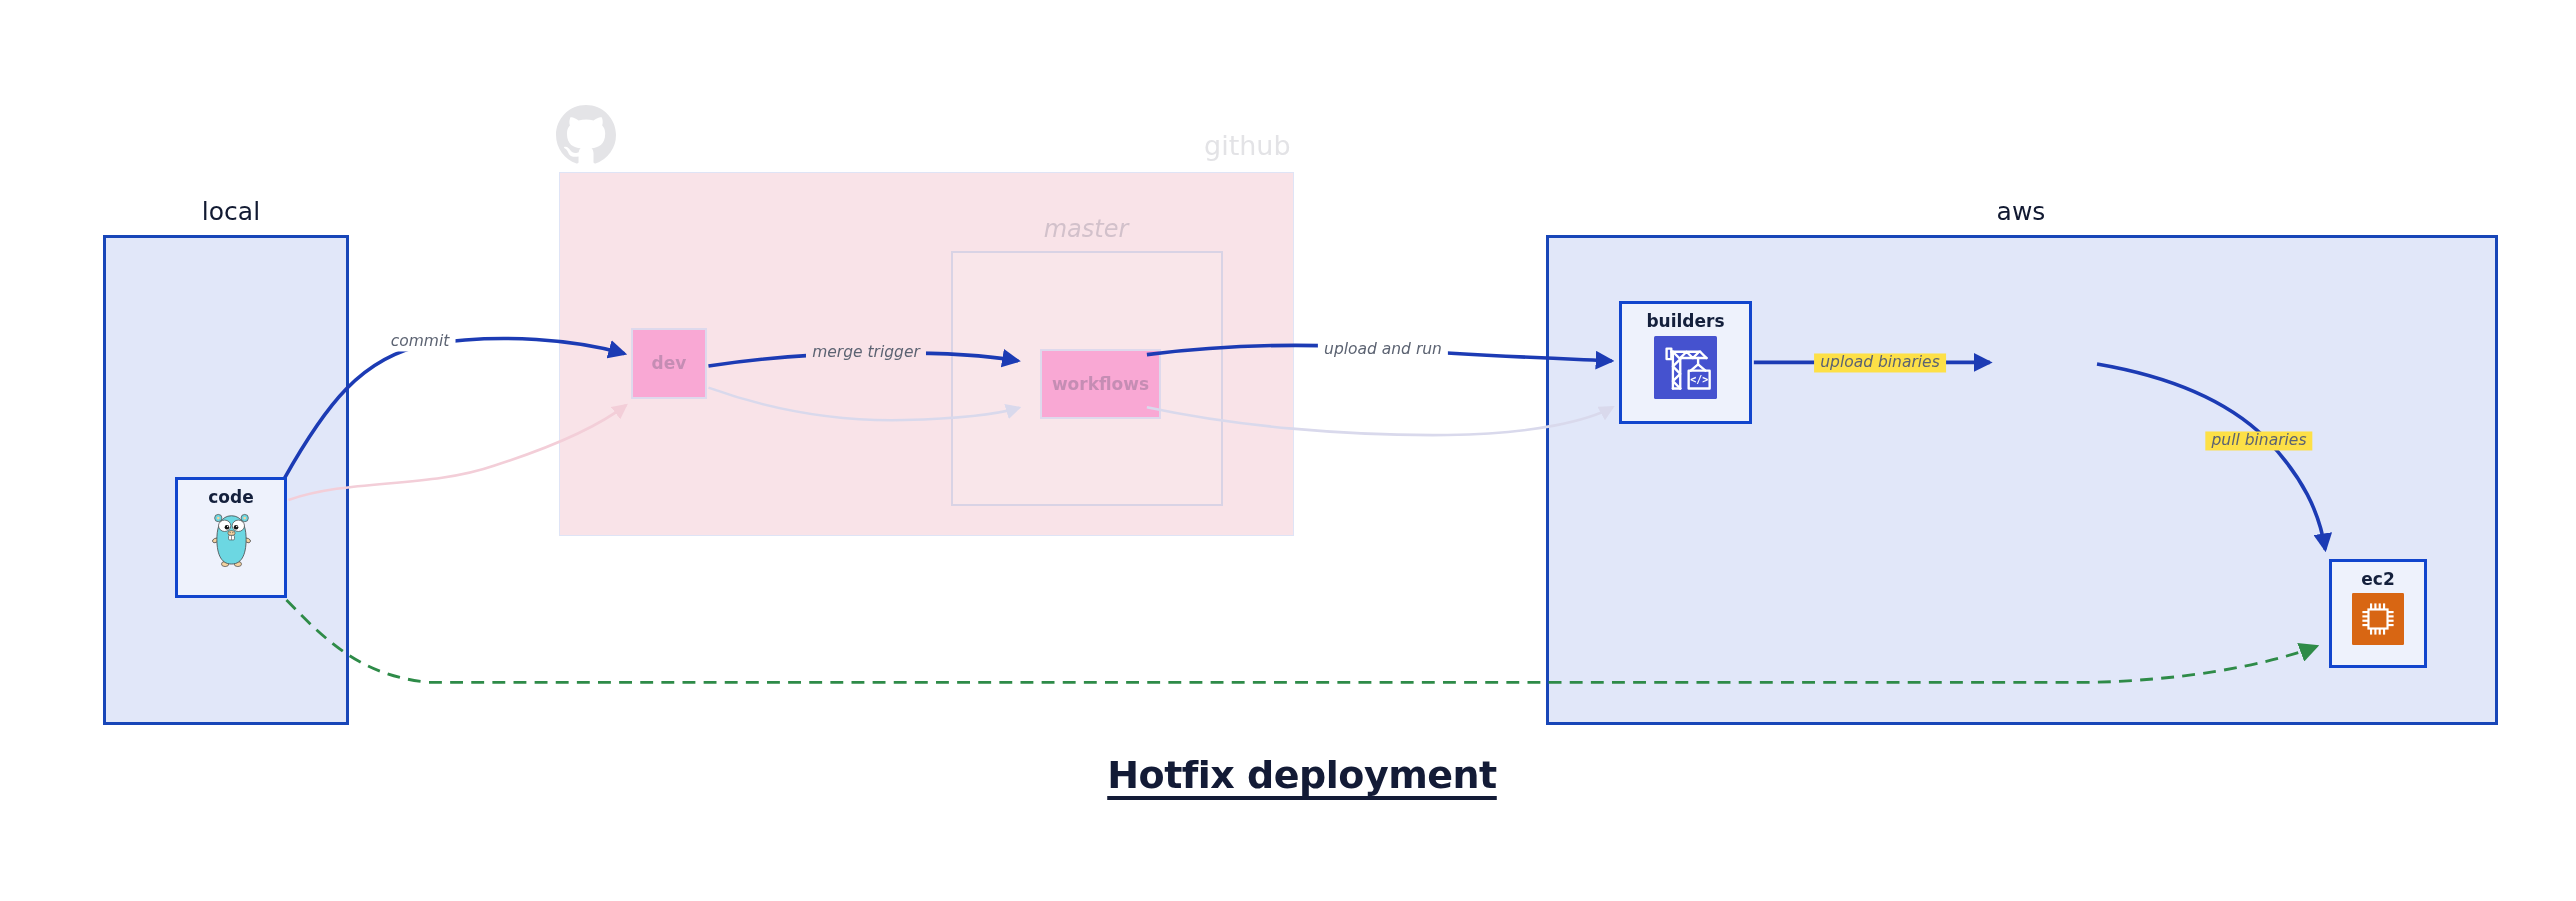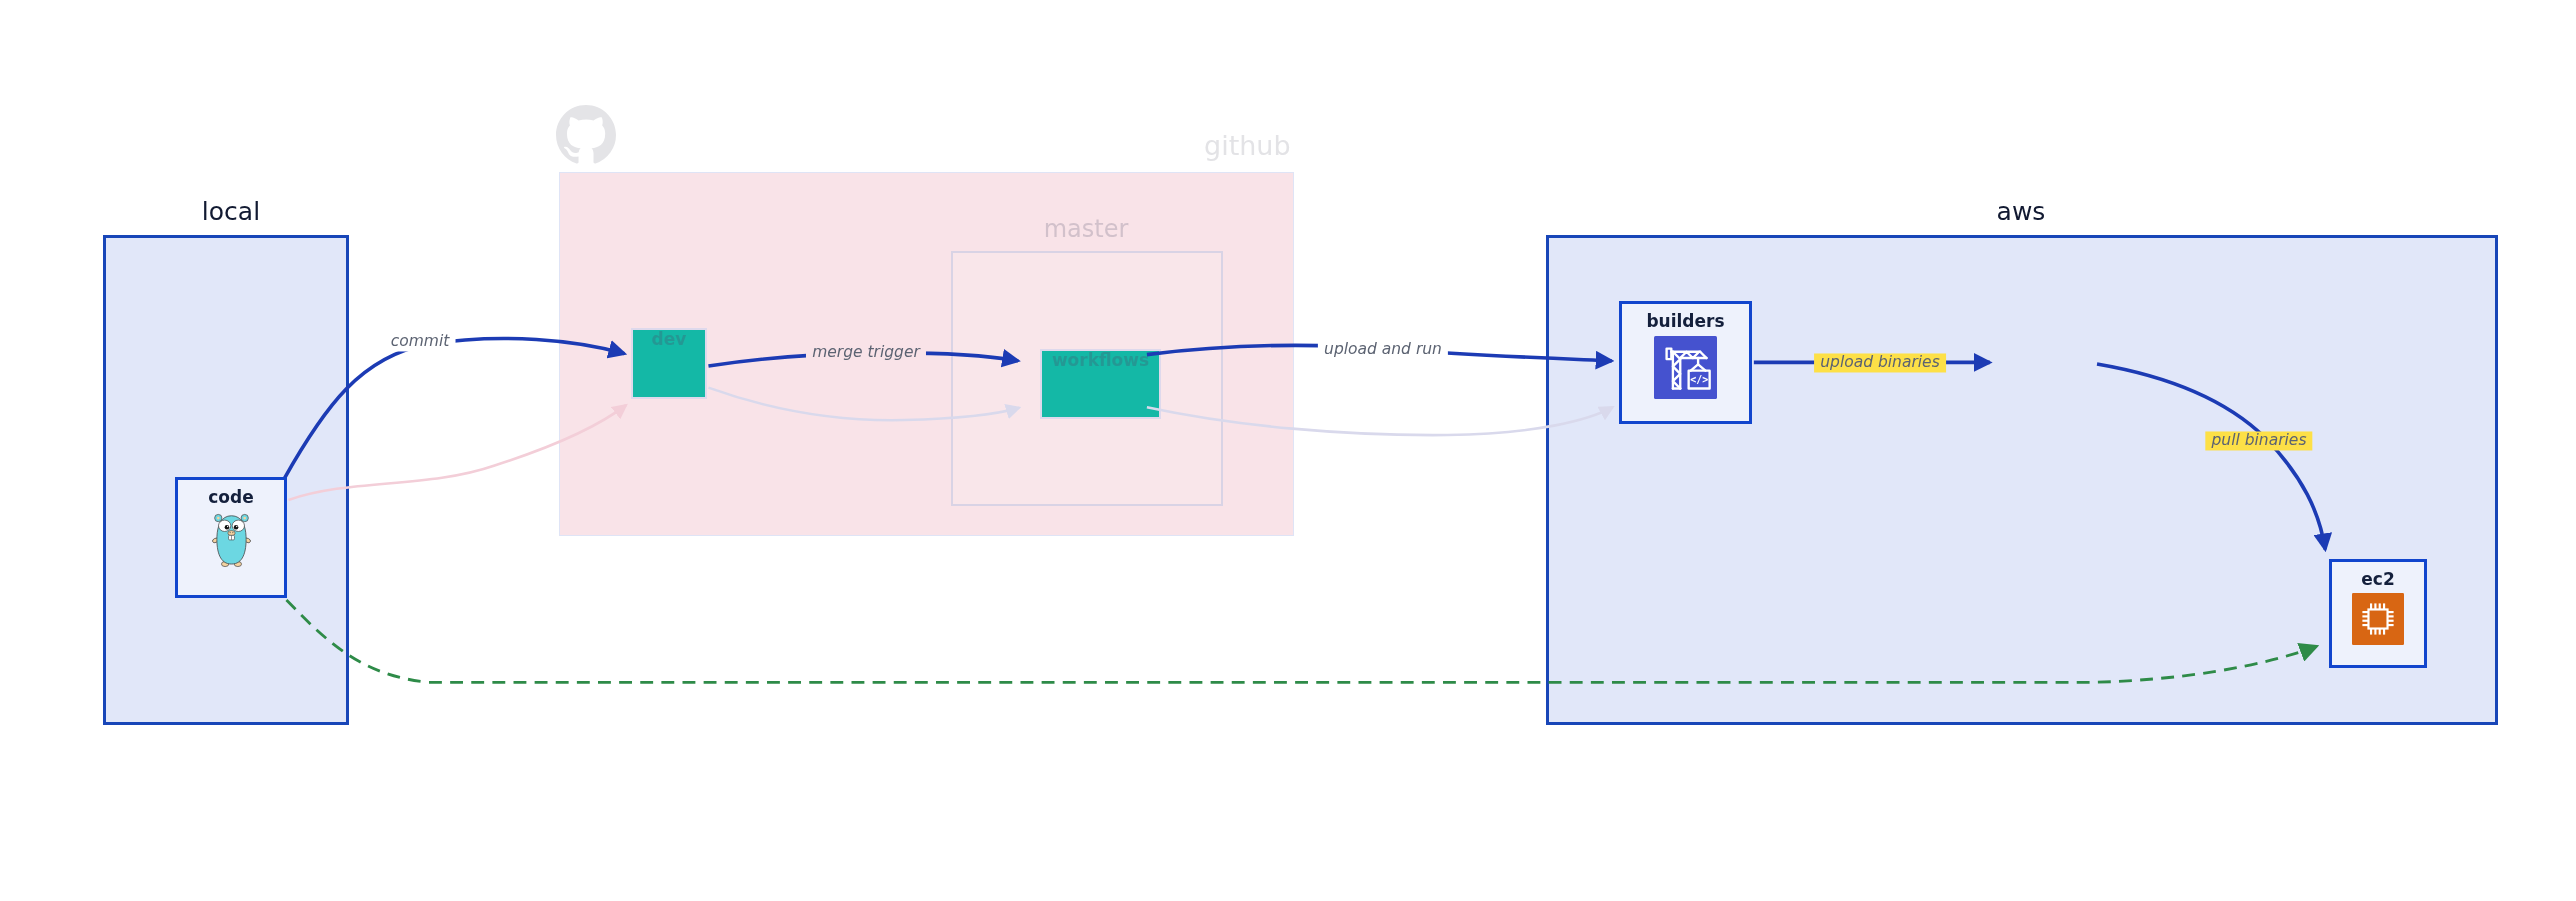--- a/index.html
+++ b/index.html
@@ -14,21 +14,21 @@
   .region-label{position:absolute;z-index:12;font-size:25px;font-weight:500;color:#121a32;
     text-align:right;white-space:nowrap;transform:translateX(-50%);}
   .ghost-label{position:absolute;z-index:12;font-size:27px;font-weight:500;color:#e3e3e6;
     white-space:nowrap;}
   .master-label{position:absolute;z-index:12;font-size:24px;font-weight:500;
     color:rgba(95,90,115,0.25);white-space:nowrap;transform:translateX(-50%);}
 
   .node{position:absolute;box-sizing:border-box;background:#eef2fc;border:3.1px solid #1145cd;
     z-index:35;display:flex;flex-direction:column;align-items:center;}
   .node .node-label{font-weight:bold;font-size:17px;color:#14203c;margin-top:8.2px;line-height:1.1;}
-  .node.faded{background:#14b8a6;border:2.1px solid #ded9ec;z-index:8;}
+  .node.faded{background:#f9a8d4;border:2.1px solid #ded9ec;justify-content:center;z-index:8;}
   .node.faded .node-label{color:rgba(75,80,105,0.30);margin-top:0;}
   .node .icon-wrap{margin-top:7.2px;}
 
   #edges{position:absolute;left:0;top:0;z-index:30;}
 
   .edge-label{position:absolute;z-index:40;font-size:15.5px;font-style:italic;color:#5c6372;
     padding:1px 6.2px;line-height:1.1;white-space:nowrap;transform:translate(-50%,-50%);}
   .bg-white{background:#ffffff;}
   .bg-pink{background:#f9e3e8;}
   .bg-lav{background:#fde047;}
@@ -45,21 +45,21 @@
 
 <div id="canvas">
 
   <div class="region local" style="left:103px;top:235px;width:246px;height:490px;"></div>
   <div class="region github" style="left:559px;top:172px;width:735px;height:364px;"></div>
   <div class="region master" style="left:951px;top:251px;width:272px;height:255px;"></div>
   <div class="region aws" style="left:1546px;top:235px;width:952px;height:490px;"></div>
 
   <div class="region-label" style="left:231px;top:197px;">local</div>
   <div class="ghost-label" style="left:1204px;top:130px;text-align:right;">github</div>
-  <div class="master-label" style="left:1086px;top:215px;">master</div>
+  <div class="master-label" style="left:1086px;top:215px;font-style:italic;">master</div>
   <div class="region-label" style="left:2021px;top:197px;">aws</div>
 
   <div class="gh-logo" style="left:555px;top:105px;width:62px;height:60px;">
     <svg width="62" height="60" viewBox="0 0 16 16">
       <path fill="#e4e4e7" d="M8 0C3.58 0 0 3.58 0 8c0 3.54 2.29 6.53 5.47 7.59.4.07.55-.17.55-.38 0-.19-.01-.82-.01-1.49-2.01.37-2.53-.49-2.69-.94-.09-.23-.48-.94-.82-1.13-.28-.15-.68-.52-.01-.53.63-.01 1.08.58 1.23.82.72 1.21 1.87.87 2.33.66.07-.52.28-.87.51-1.07-1.78-.2-3.64-.89-3.64-3.95 0-.87.31-1.59.82-2.15-.08-.2-.36-1.02.08-2.12 0 0 .67-.21 2.2.82.64-.18 1.32-.27 2-.27s1.36.09 2 .27c1.53-1.04 2.2-.82 2.2-.82.44 1.1.16 1.92.08 2.12.51.56.82 1.27.82 2.15 0 3.07-1.87 3.75-3.65 3.95.29.25.54.73.54 1.48 0 1.07-.01 1.93-.01 2.2 0 .21.15.46.55.38A8.01 8.01 0 0 0 16 8c0-4.42-3.58-8-8-8z"></path>
     </svg>
   </div>
 
   <svg id="edges" width="2604" height="902" viewBox="0 0 5054 1750">
     <defs>
@@ -184,15 +184,16 @@
             <line x1="24" y1="74" x2="38" y2="74"></line>
           <line x1="82" y1="44" x2="96" y2="44"></line>
             <line x1="82" y1="54" x2="96" y2="54"></line>
           <line x1="82" y1="64" x2="96" y2="64"></line>
             <line x1="82" y1="74" x2="96" y2="74"></line>
         </g>
       </svg>
     </div>
   </div>
 
+  <div class="diagram-title" style="left:1302px;top:753px;">Hotfix deployment</div>
 
 </div>
 
 
 </body></html>

